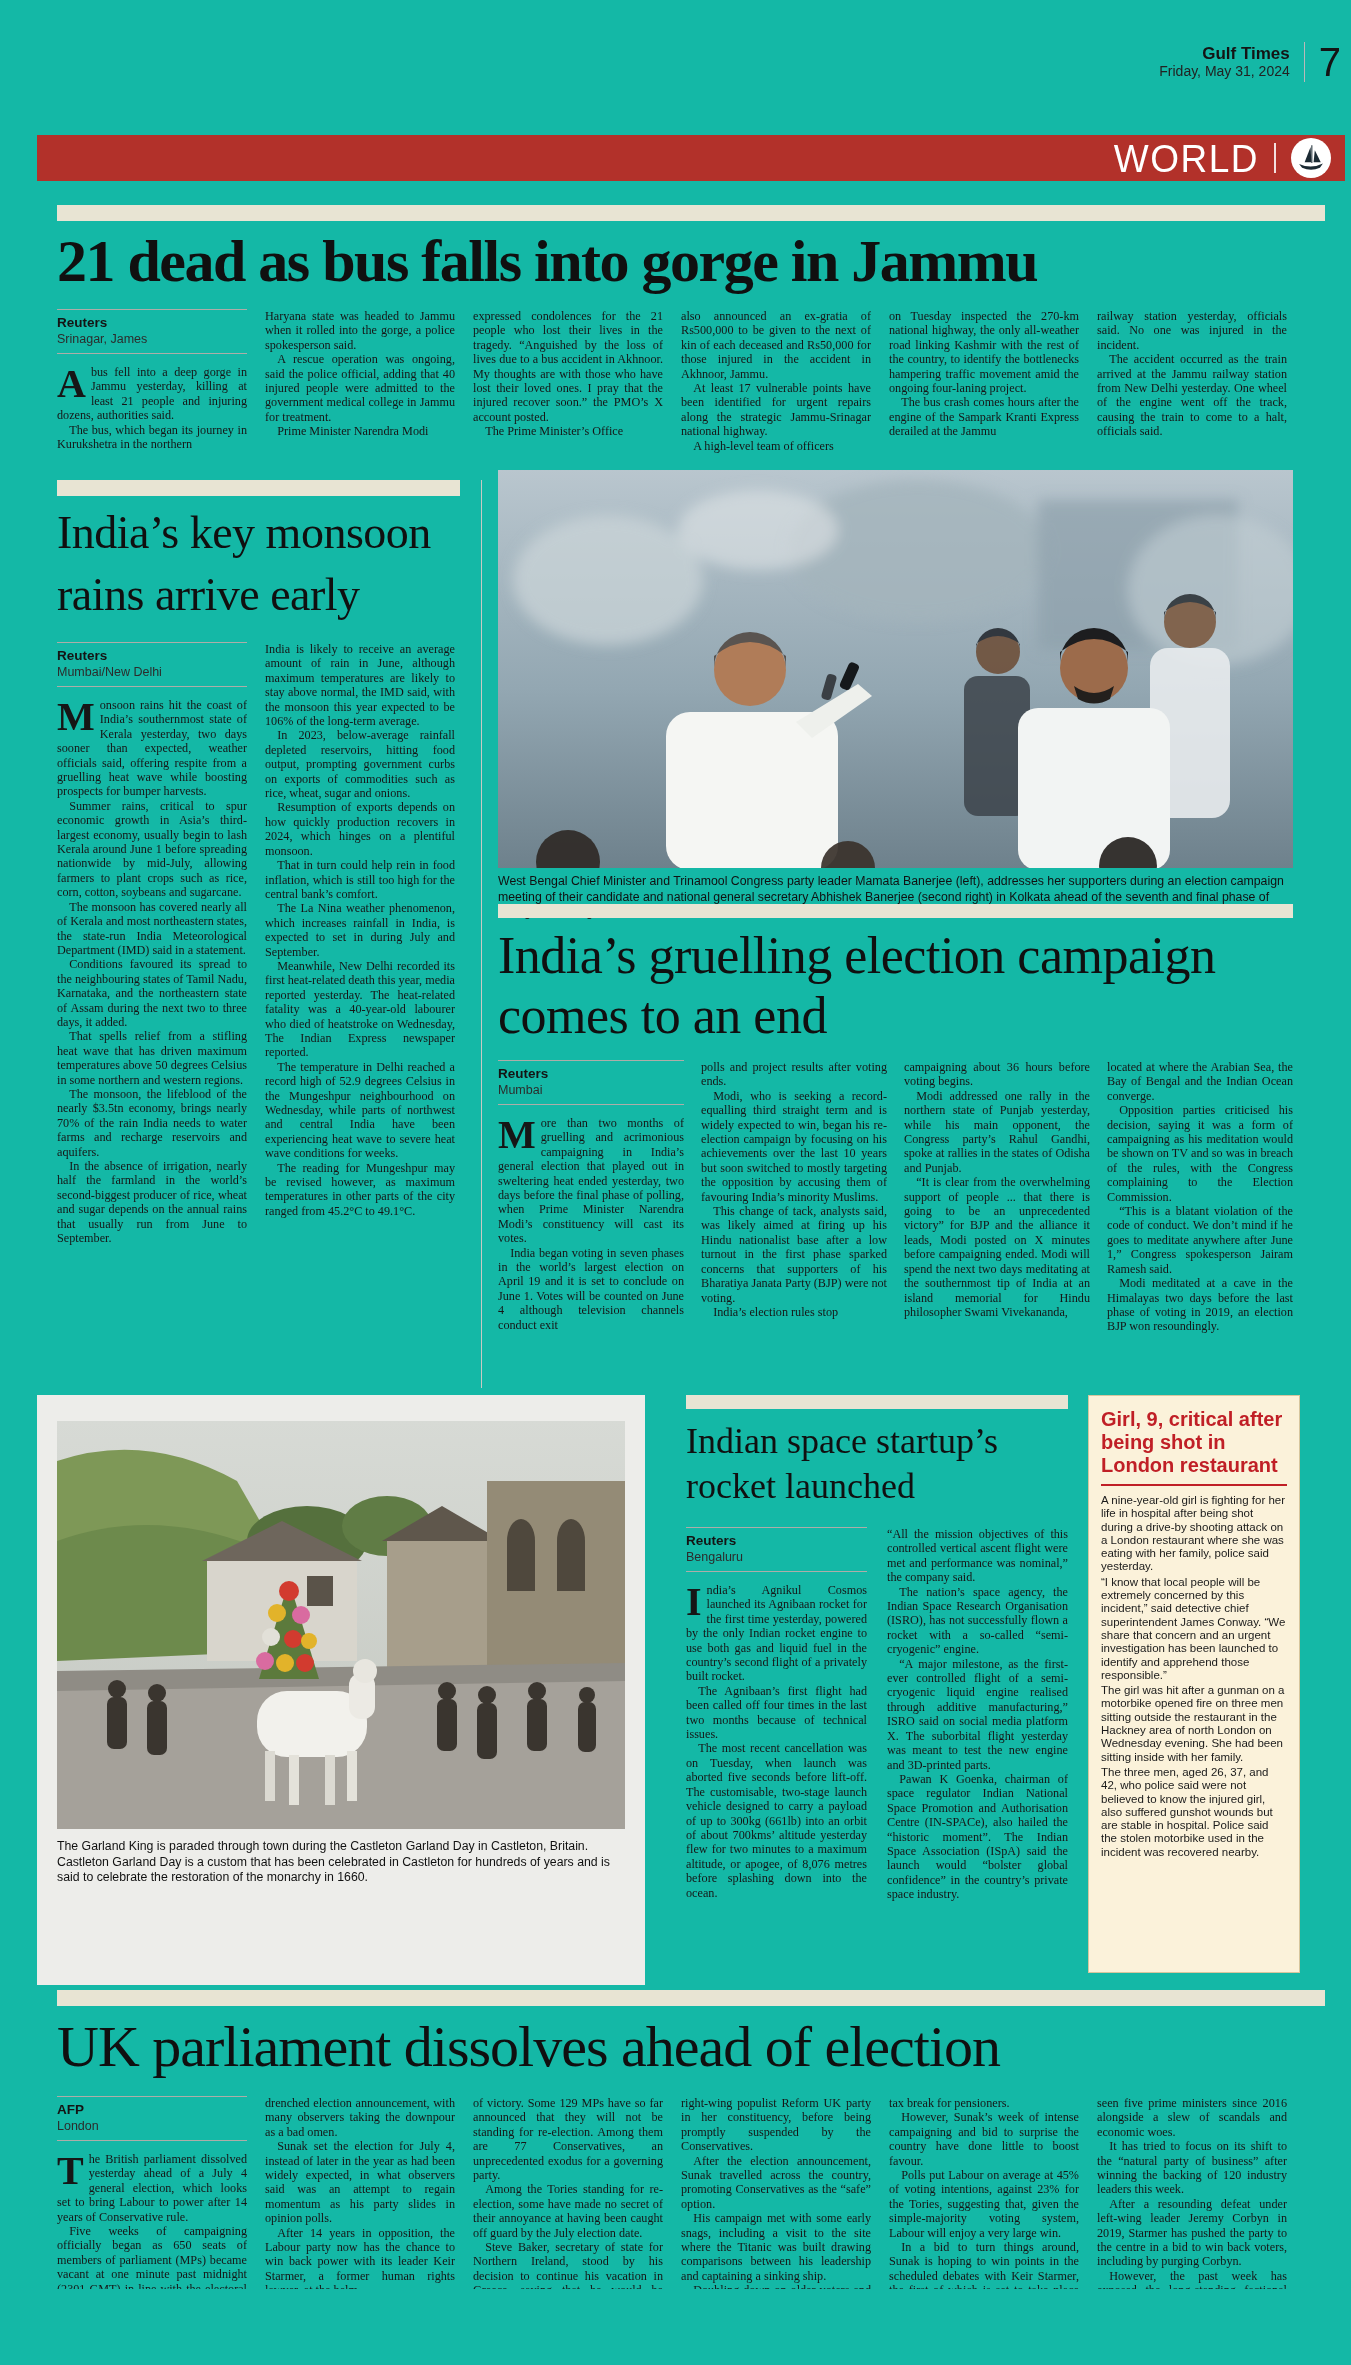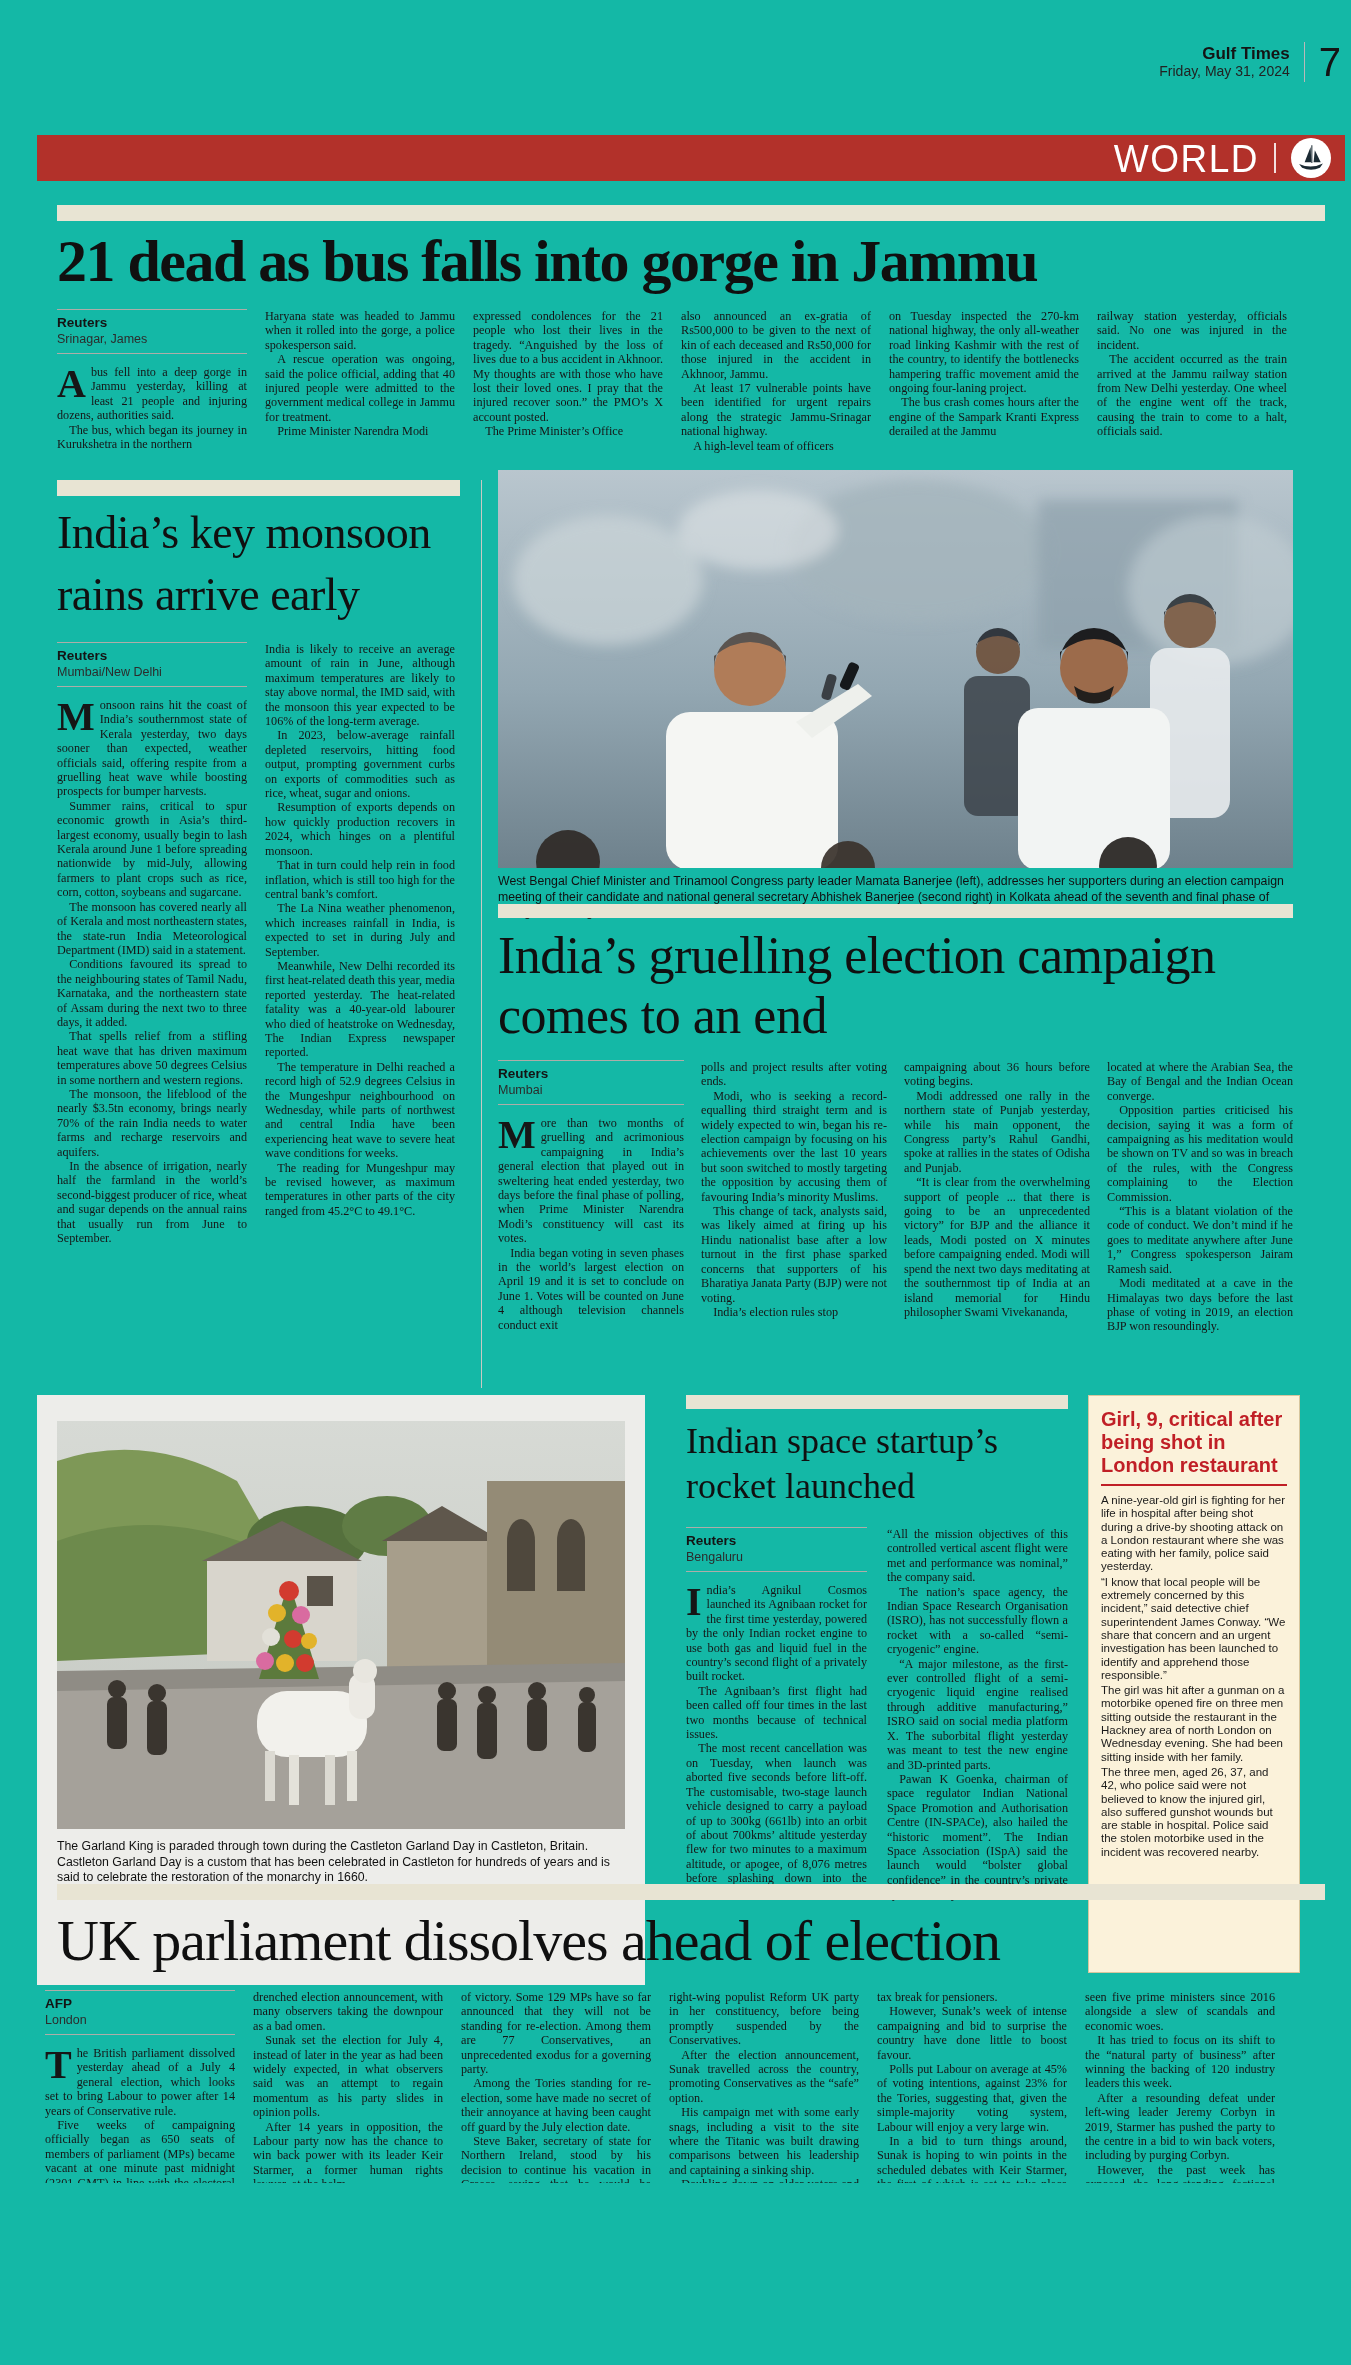--- a/index.html
+++ b/index.html
@@ -76,24 +76,24 @@
 
   
   .girl-box{position:absolute;left:1088px;top:1395px;width:212px;height:578px;background:#fbf2da;
             border:1px solid #d6c69e;box-sizing:border-box;padding:12px 12px;overflow:hidden;}
   .girl-title{font-family:"Liberation Sans",sans-serif;font-weight:bold;font-size:20px;line-height:23px;
               color:#c01f26;margin:0;}
   .girl-rule{border:none;border-top:2px solid #c01f26;margin:7px 0 8px 0;}
   .girl-box p{font-family:"Liberation Sans",sans-serif;font-size:11.5px;line-height:13.3px;margin:0 0 2px 0;color:#1a1a1a;}
 
   
-  .sec-uk{position:absolute;left:37px;top:1884px;width:1308px;height:299px;overflow:hidden;}
+  .sec-uk{position:absolute;left:37px;top:1990px;width:1308px;height:299px;overflow:hidden;}
   .sec-uk .band{width:1268px;margin-left:20px;}
   .uk-headline{font-size:58px;line-height:62px;letter-spacing:-1px;margin:10px 0 18px 20px;}
-  .sec-uk .cols{margin-left:8px;width:1230px;gap:18px;}
+  .sec-uk .cols{margin-left:20px;width:1230px;gap:18px;}
   .sec-uk .col{width:190px;height:260px;}
 </style>
 </head>
 <body>
 
 <div class="page">
 
   <div class="masthead">
     <div class="mast-text">
       <div class="paper-name">Gulf Times</div>

